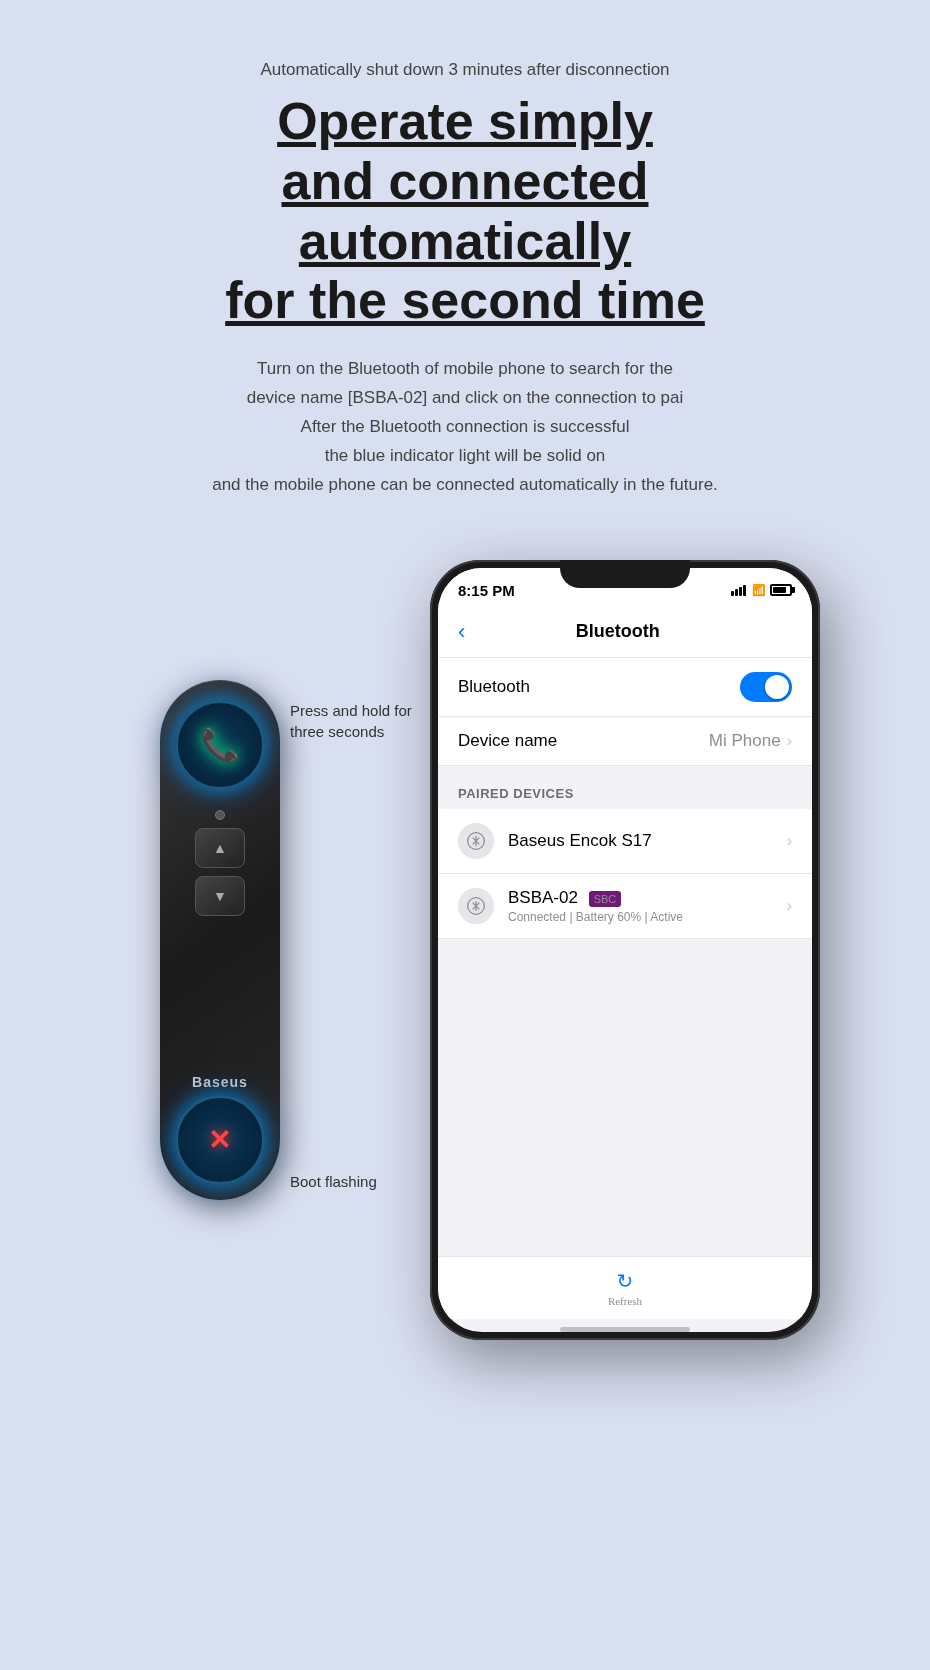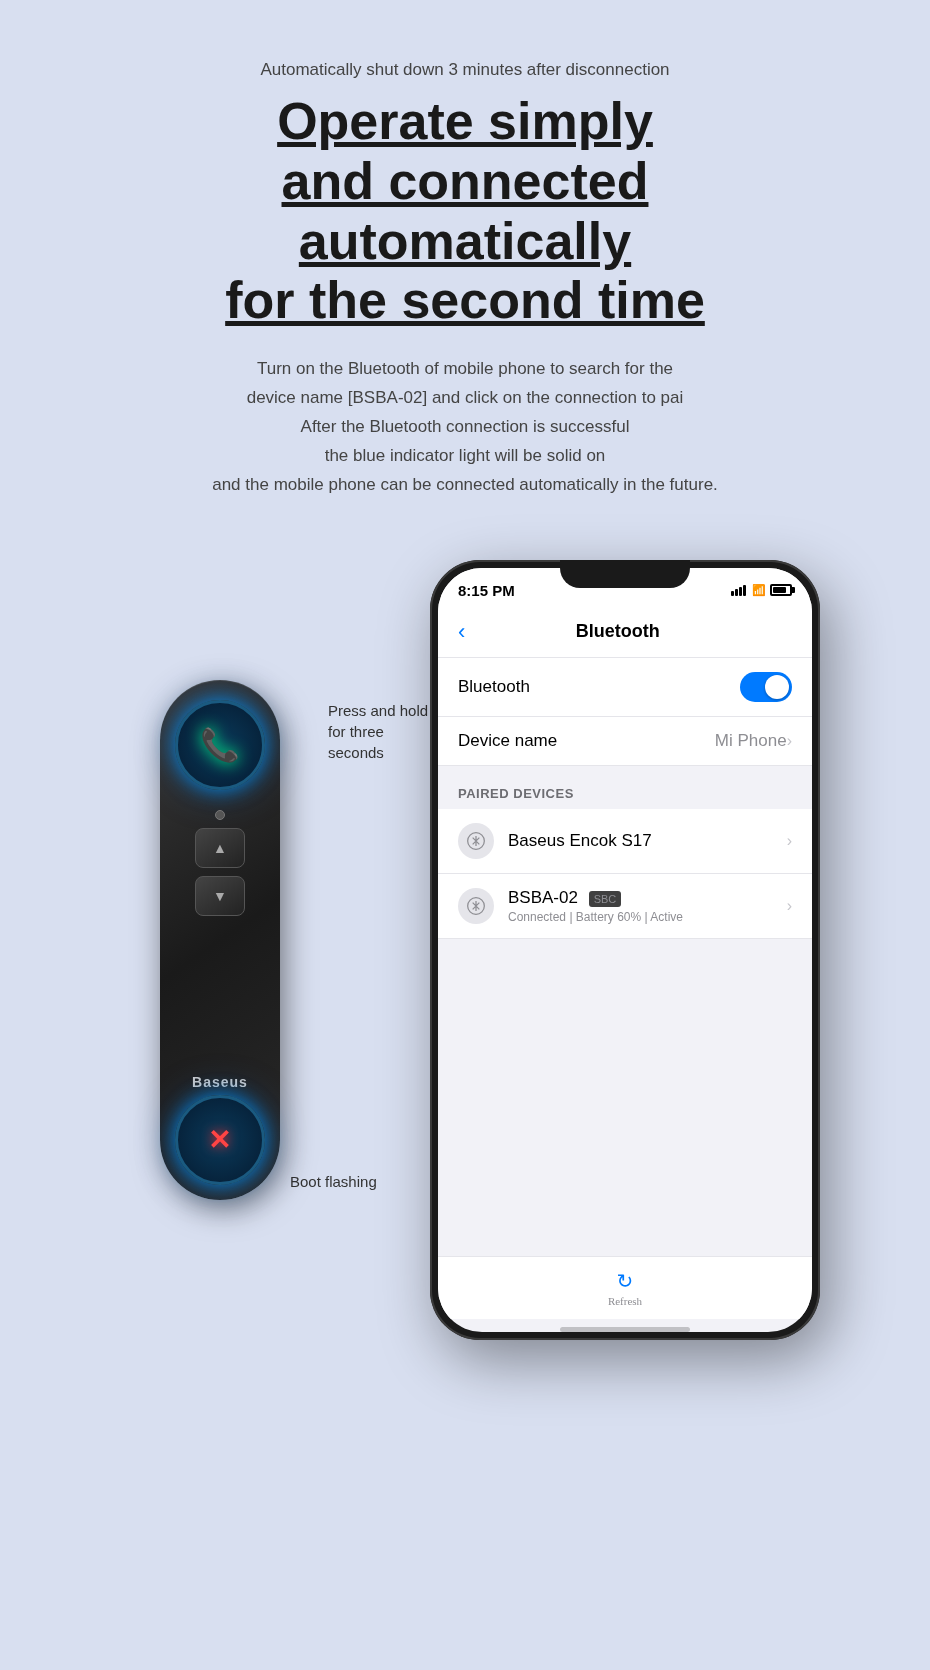--- a/index.html
+++ b/index.html
@@ -174,21 +174,20 @@
 
     
     .annotation-press {
       position: absolute;
       top: 50px;
       left: 180px;
       font-size: 15px;
       color: #333;
       line-height: 1.4;
       text-align: left;
-      margin-left: 38px;
     }
 
     .annotation-boot {
       position: absolute;
       bottom: 60px;
       left: 180px;
       font-size: 15px;
       color: #333;
     }
 
@@ -340,21 +339,21 @@
     .settings-row-label {
       font-size: 17px;
       color: #000;
     }
 
     .settings-row-value {
       font-size: 17px;
       color: #8e8e93;
       display: flex;
       align-items: center;
-      gap: 0;
+      gap: 6px;
     }
 
     
     .toggle-on {
       width: 52px;
       height: 30px;
       background: #007aff;
       border-radius: 15px;
       position: relative;
     }
@@ -418,21 +417,21 @@
 
     .device-status {
       font-size: 12px;
       color: #8e8e93;
       margin-top: 2px;
     }
 
     .device-badge {
       font-size: 11px;
       color: #8e8e93;
-      background: #404040;
+      background: #701a75;
       padding: 2px 5px;
       border-radius: 3px;
       margin-left: 6px;
     }
 
     
     .phone-bottom {
       background: #fff;
       padding: 12px;
       display: flex;

